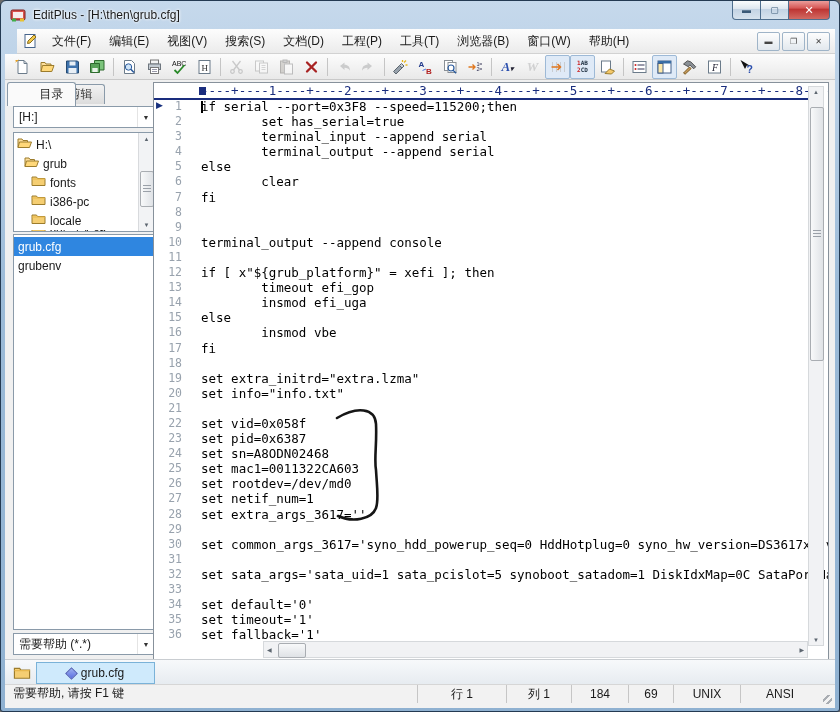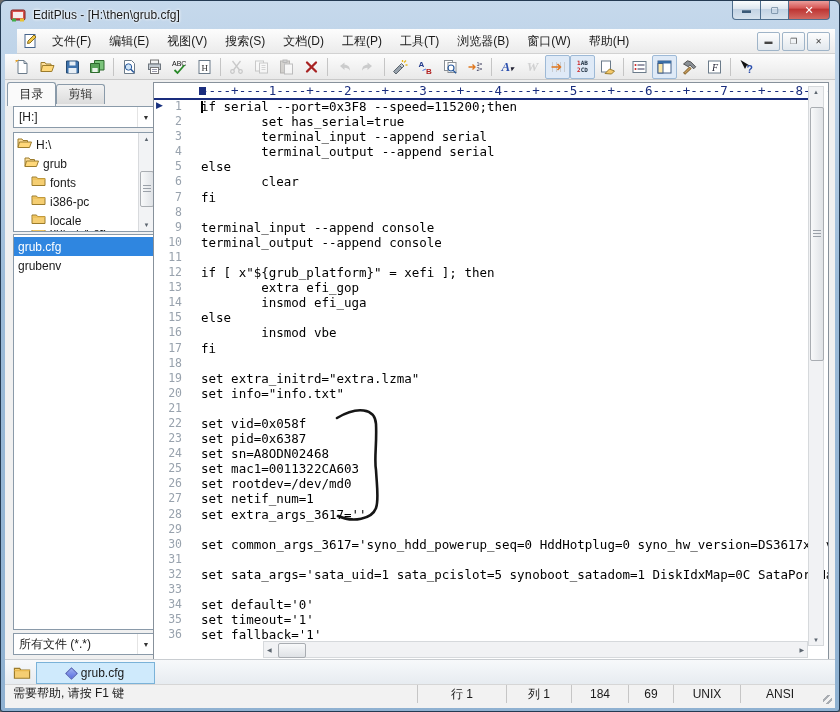--- a/index.html
+++ b/index.html
@@ -34,21 +34,21 @@
   .tb-btn.disabled{opacity:.42;filter:grayscale(.9);}
   .tb-sep{width:1px;height:18px;background:#c5c5c5;margin:0 3px;}
   .tb-txt{font-size:12px;line-height:1;}
   .tb-num{display:flex;flex-direction:column;font:bold 6px/1.15 "DejaVu Sans Mono",monospace;color:#234;}
   .tb-num i{color:#c22;font-style:normal;}
   
   .workarea{position:absolute;top:79px;left:4px;right:4px;height:604px;background:#f0f0f0;}
   
   .sbtab{position:absolute;top:2px;height:21px;width:47px;display:flex;align-items:center;justify-content:center;
       border:1px solid #8a9aa9;border-bottom:none;border-radius:3px 3px 0 0;}
-  .sbtab.active{left:2px;background:#fafafa;z-index:2;height:23px;}
+  .sbtab.active{left:2px;background:#fafafa;z-index:2;height:23px;padding-left:20px;}
   .sbtab.inactive{left:51px;background:linear-gradient(#f2f2f2,#dcdcdc);color:#333;top:4px;height:19px;z-index:1;}
   .combo{position:absolute;left:8px;width:142px;height:22px;border:1px solid #8a9aa9;background:#fff;
       display:flex;align-items:center;box-sizing:border-box;padding-left:5px;}
   .combo .arrow{margin-left:auto;width:16px;height:100%;display:flex;align-items:center;justify-content:center;
       font-size:7px;color:#333;border-left:1px solid #e4e4e4;}
   .panelbox{position:absolute;left:8px;width:142px;border:1px solid #8a9aa9;background:#fff;box-sizing:border-box;overflow:hidden;}
   .trow{height:19px;display:flex;align-items:center;gap:4px;white-space:nowrap;}
   .trow svg{width:15px;height:12px;flex:none;}
   .trow.clipped{height:6px;overflow:hidden;}
   .frow{height:19px;display:flex;align-items:center;padding-left:4px;white-space:nowrap;}
@@ -403,21 +403,21 @@
     </div>
 
     <div class="panelbox" style="top:154px;height:396px;">
       <div style="padding-top:2px;">
           <div class="frow selected">grub.cfg</div>
           <div class="frow">grubenv</div>
         </div>
     </div>
 
     <div class="combo" style="top:553px;">
-      <span>所有文件 (*.*)</span>
+      <span>需要帮助 (*.*)</span>
       <span class="arrow">▼</span>
     </div>
 
     <div class="editor">
       <div class="ruler">
         <div class="ruler-mark"></div>
         <div class="ruler-txt">----+----1----+----2----+----3----+----4----+----5----+----6----+----7----+----8----+----</div>
       </div>
       <div class="code">
           <div class="crow">
@@ -447,37 +447,36 @@
           <div class="crow">
             <span class="cnum">7</span>
             <span class="ctext">fi</span>
           </div>
           <div class="crow">
             <span class="cnum">8</span>
             <span class="ctext"></span>
           </div>
           <div class="crow">
             <span class="cnum">9</span>
-            <span class="ctext">terminal_input --append console</span>
           </div>
           <div class="crow">
             <span class="cnum">10</span>
             <span class="ctext">terminal_output --append console</span>
           </div>
           <div class="crow">
             <span class="cnum">11</span>
             <span class="ctext"></span>
           </div>
           <div class="crow">
             <span class="cnum">12</span>
             <span class="ctext">if [ x"${grub_platform}" = xefi ]; then</span>
           </div>
           <div class="crow">
             <span class="cnum">13</span>
-            <span class="ctext">	extra efi_gop</span>
+            <span class="ctext">	timeout efi_gop</span>
           </div>
           <div class="crow">
             <span class="cnum">14</span>
             <span class="ctext">	insmod efi_uga</span>
           </div>
           <div class="crow">
             <span class="cnum">15</span>
             <span class="ctext">else</span>
           </div>
           <div class="crow">

